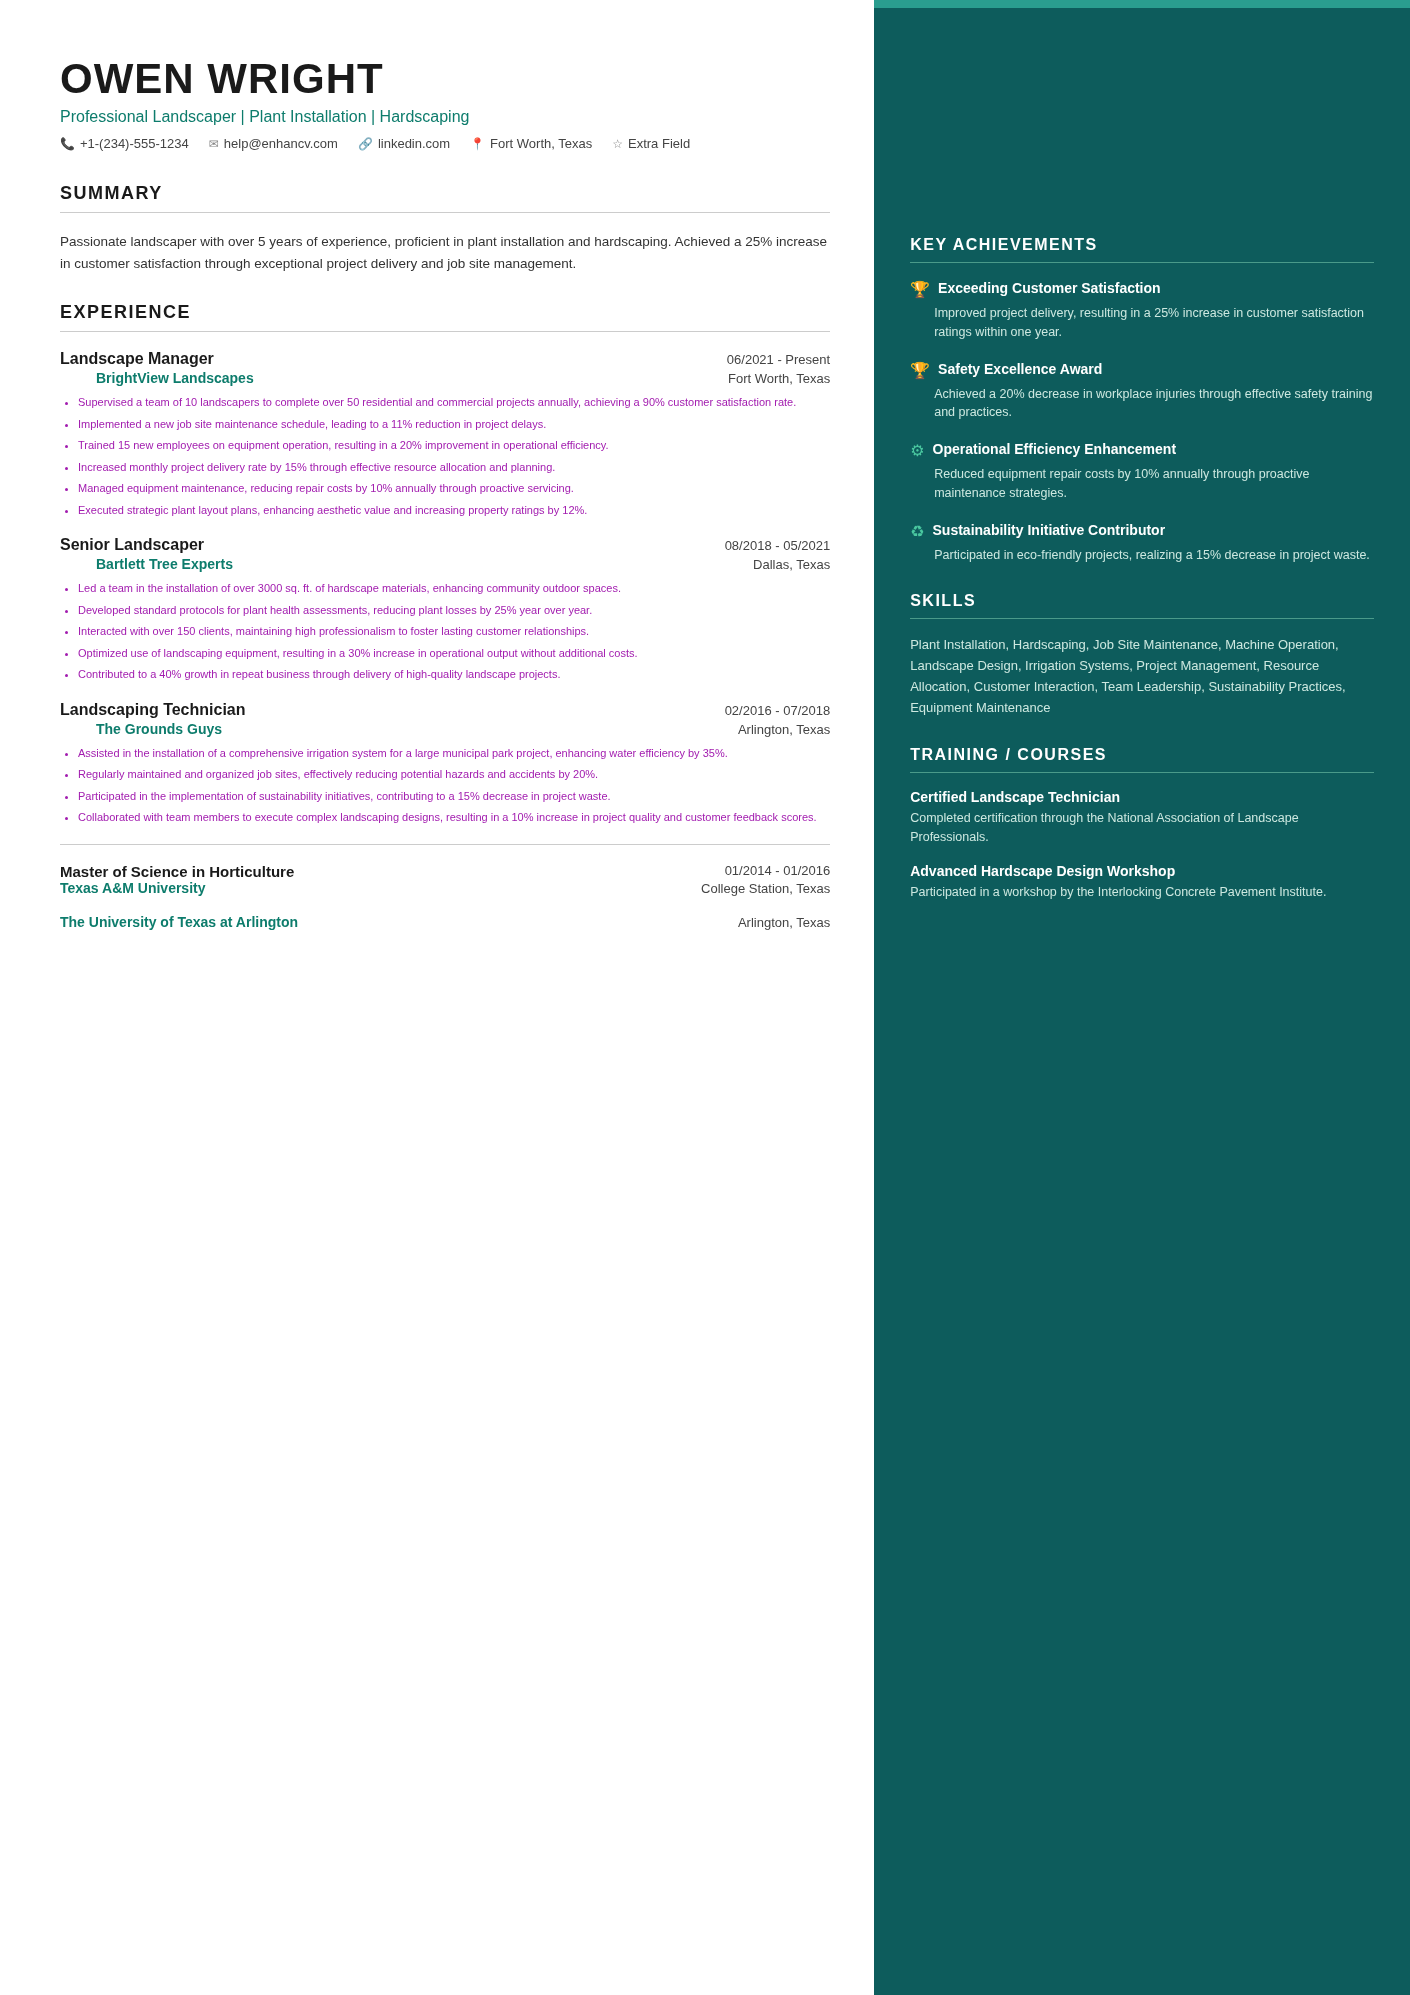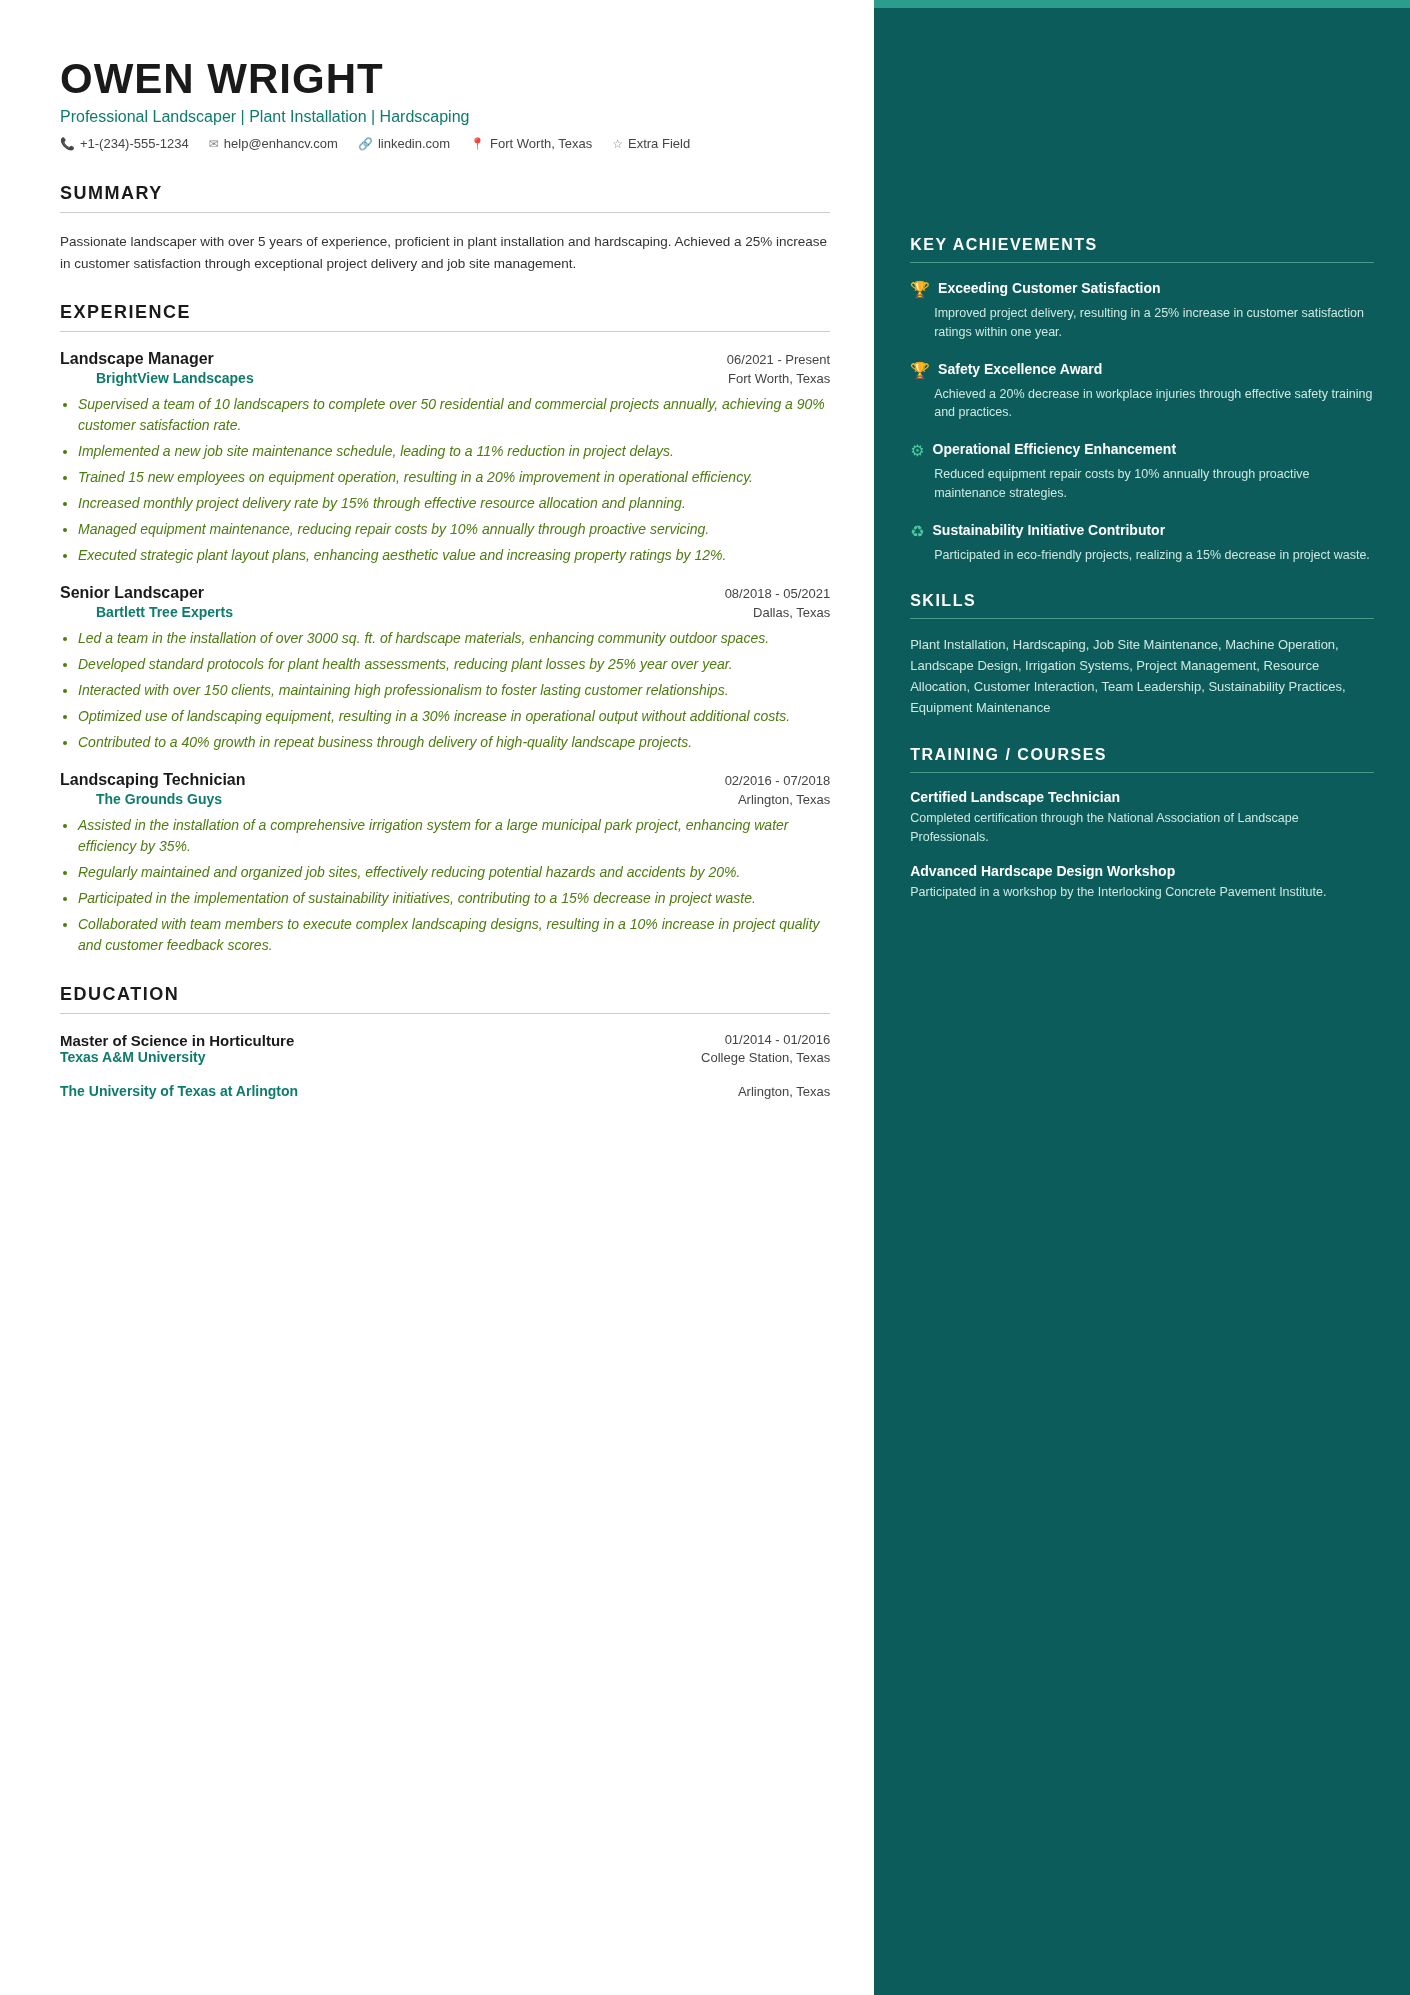--- a/index.html
+++ b/index.html
@@ -116,25 +116,24 @@
     }
     .job-location {
       font-size: 13px;
       color: #444;
     }
     .job-bullets {
       padding-left: 18px;
       margin-bottom: 18px;
     }
     .job-bullets li {
-      font-size: 14px;
-      color: #4d7c0f;
+      font-size: 11px;
+      color: #a21caf;
       margin-bottom: 5px;
       line-height: 1.5;
-      font-style: italic;
     }
 
     
     .edu-item {
       margin-bottom: 18px;
     }
     .edu-header {
       display: flex;
       justify-content: space-between;
       align-items: flex-start;
@@ -355,21 +354,20 @@
         <ul class="job-bullets">
           <li>Assisted in the installation of a comprehensive irrigation system for a large municipal park project, enhancing water efficiency by 35%.</li>
           <li>Regularly maintained and organized job sites, effectively reducing potential hazards and accidents by 20%.</li>
           <li>Participated in the implementation of sustainability initiatives, contributing to a 15% decrease in project waste.</li>
           <li>Collaborated with team members to execute complex landscaping designs, resulting in a 10% increase in project quality and customer feedback scores.</li>
         </ul>
       </div>
     </div>
 
     <div class="section">
-      <div class="section-title">EDUCATION</div>
       <hr class="section-divider">
 
       <div class="edu-item">
         <div class="edu-header">
           <span class="edu-degree">Master of Science in Horticulture</span>
           <span class="edu-dates">01/2014 - 01/2016</span>
         </div>
         <div class="edu-school-row">
           <span class="edu-school">Texas A&amp;M University</span>
           <span class="edu-location">College Station, Texas</span>

